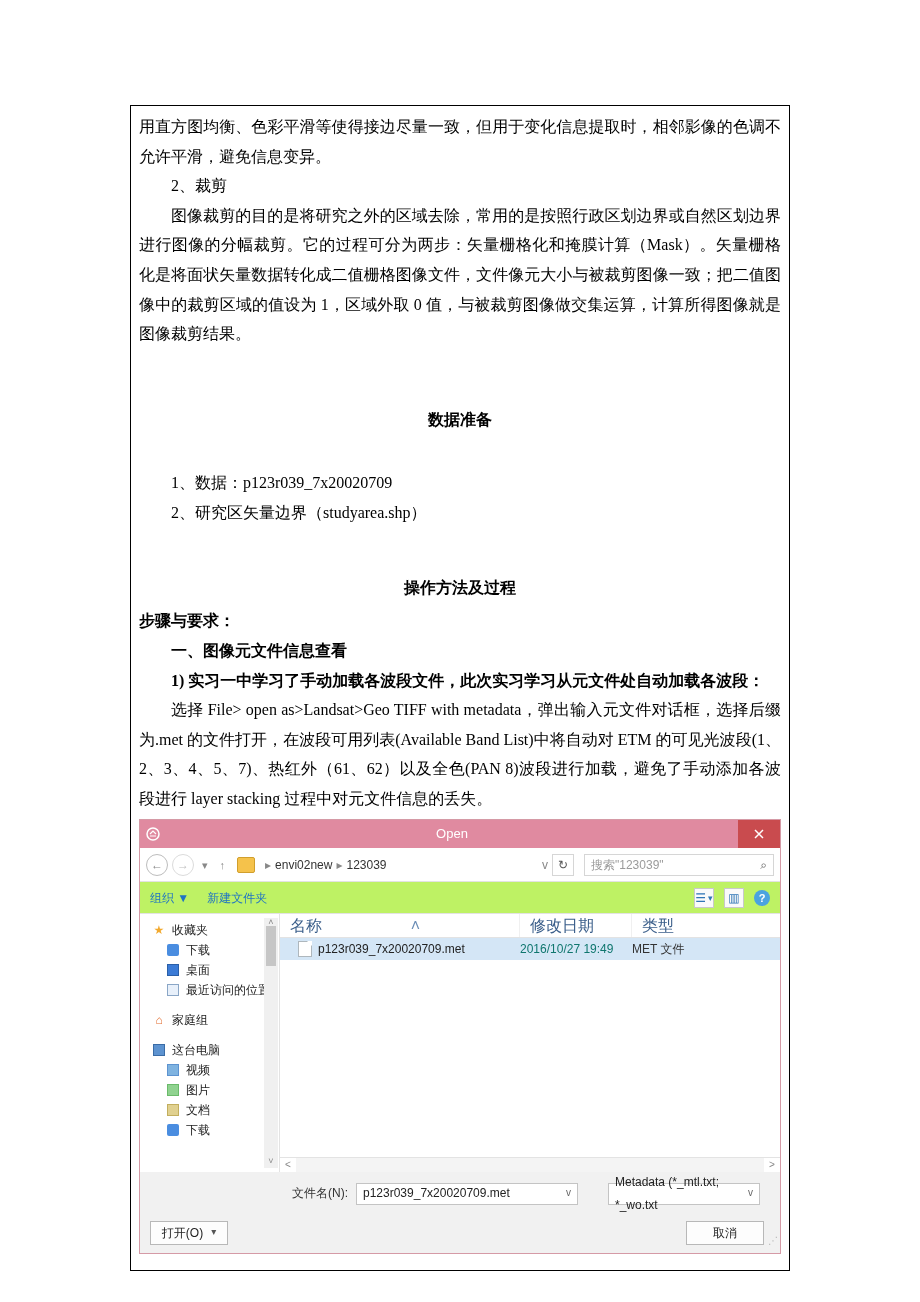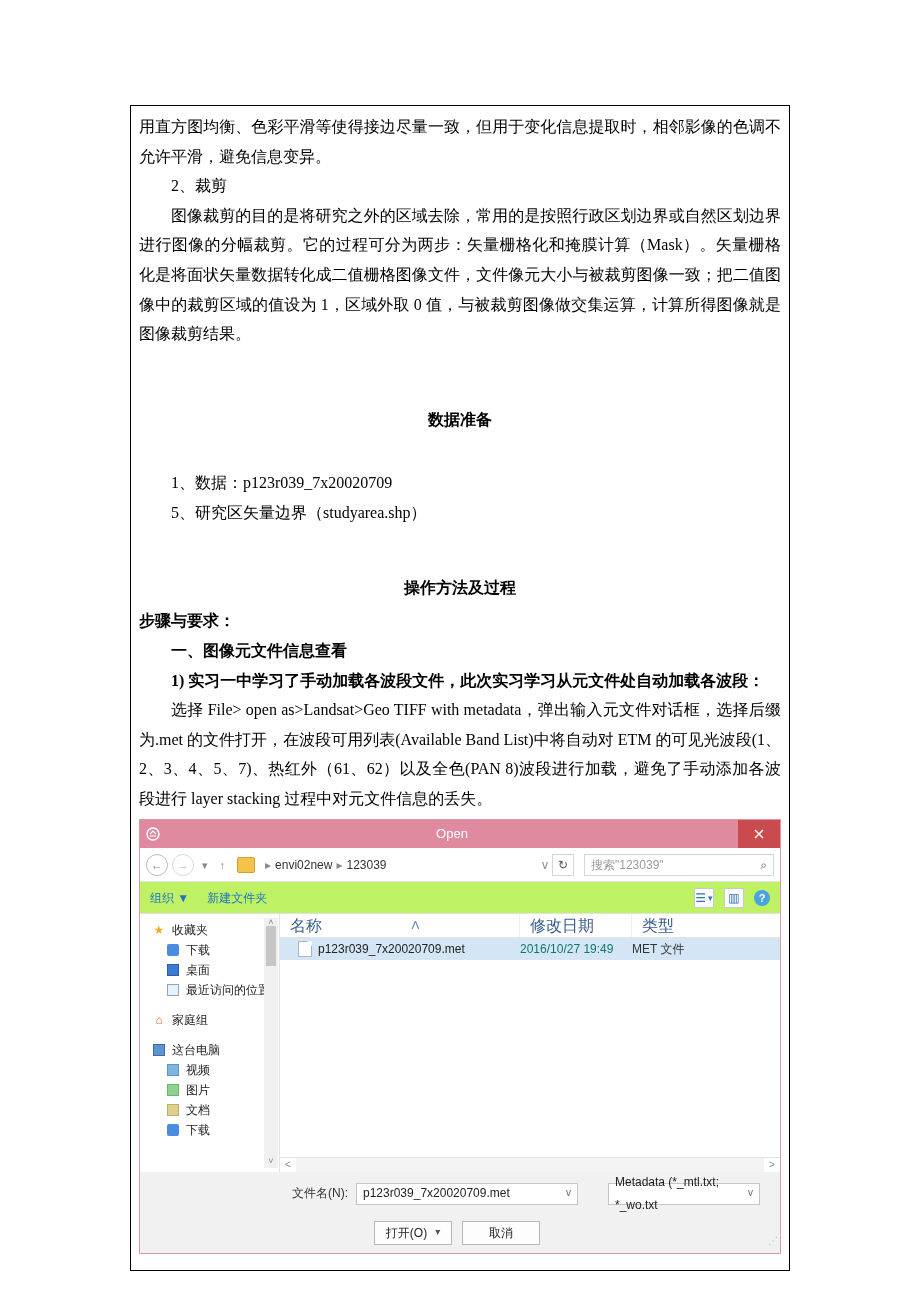--- a/index.html
+++ b/index.html
@@ -287,21 +287,21 @@
       height: 22px;
       display: flex; align-items: center; justify-content: space-between;
       padding: 0 6px;
       color: #222;
     }
     .dfoot .combo .dd { color: #666; font-size: 10px; }
     .dfoot .fn { width: 222px; }
     .dfoot .ft { width: 152px; }
     .dfoot .row2 {
       display: flex;
-      justify-content: center;
+      justify-content: space-between;
       gap: 10px;
       padding-right: 6px;
     }
     .dfoot .btn {
       border: 1px solid #b8b8b8;
       background: #fdfdfd;
       height: 24px;
       min-width: 78px;
       display: flex; align-items: center; justify-content: center;
       color: #222;
@@ -327,21 +327,21 @@
 <div class="page">
   <div class="doc-border">
     <div class="doc-text">
       <p class="no-indent">用直方图均衡、色彩平滑等使得接边尽量一致，但用于变化信息提取时，相邻影像的色调不允许平滑，避免信息变异。</p>
       <p>2、裁剪</p>
       <p>图像裁剪的目的是将研究之外的区域去除，常用的是按照行政区划边界或自然区划边界进行图像的分幅裁剪。它的过程可分为两步：矢量栅格化和掩膜计算（Mask）。矢量栅格化是将面状矢量数据转化成二值栅格图像文件，文件像元大小与被裁剪图像一致；把二值图像中的裁剪区域的值设为 1，区域外取 0 值，与被裁剪图像做交集运算，计算所得图像就是图像裁剪结果。</p>
       <div class="gap"></div>
       <div class="section-title">数据准备</div>
       <br>
       <p>1、数据：p123r039_7x20020709</p>
-      <p>5、研究区矢量边界（studyarea.shp）</p>
+      <p>2、研究区矢量边界（studyarea.shp）</p>
       <br>
       <div class="section-title">操作方法及过程</div>
       <p class="no-indent step-head">步骤与要求：</p>
       <p class="bold-p">一、图像元文件信息查看</p>
       <p class="bold-p">1) 实习一中学习了手动加载各波段文件，此次实习学习从元文件处自动加载各波段：</p>
       <p>选择 File&gt; open as&gt;Landsat&gt;Geo TIFF with metadata，弹出输入元文件对话框，选择后缀为.met 的文件打开，在波段可用列表(Available Band List)中将自动对 ETM 的可见光波段(1、2、3、4、5、7)、热红外（61、62）以及全色(PAN 8)波段进行加载，避免了手动添加各波段进行 layer stacking 过程中对元文件信息的丢失。</p>
     </div>
 
     <div class="dialog-wrap">
       <div class="dialog">

